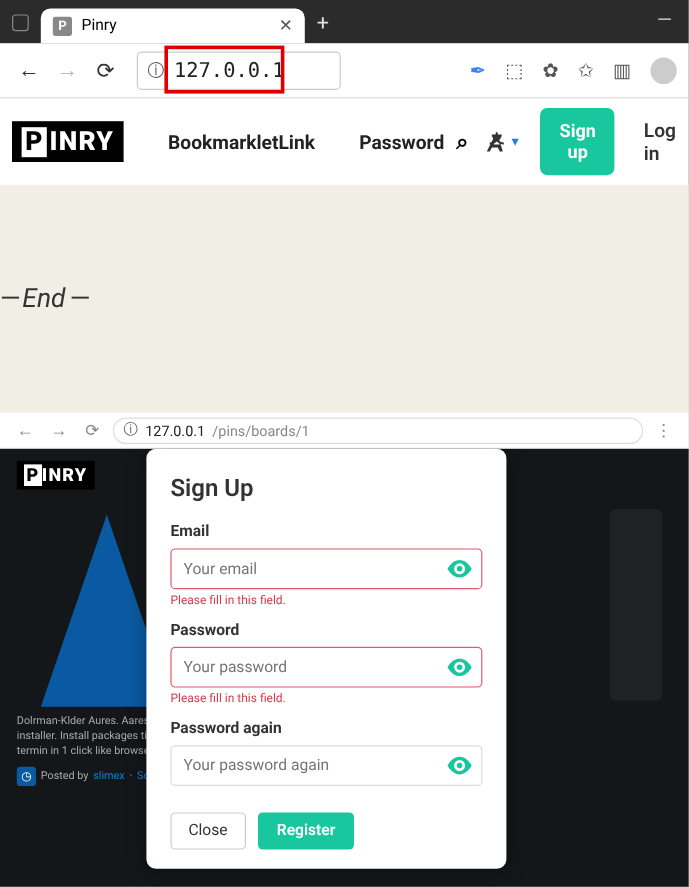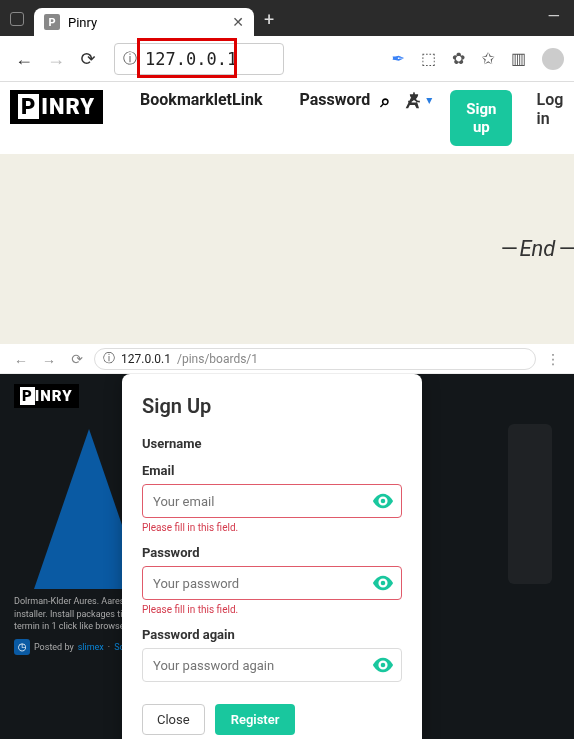--- a/index.html
+++ b/index.html
@@ -17,32 +17,32 @@
 .chrome-toolbar { height:46px; display:flex; align-items:center; gap:4px; padding:0 10px; border-bottom:1px solid #ddd; }
 .nav-btn { width:28px; height:28px; display:flex; align-items:center; justify-content:center; color:#333; font-size:18px; }
 .urlbar { flex:0 0 170px; height:32px; border:1px solid #ccc; border-radius:4px; display:flex; align-items:center; padding:0 8px; gap:8px; margin-left:8px; position:relative;}
 .urlbar .info { font-size:14px; color:#555; }
 .url-text { font-size:17px; color:#222; font-family: monospace; }
 .url-highlight { position:absolute; border:3px solid #d00; left:22px; top:-6px; width:100px; height:40px; pointer-events:none;}
 .toolbar-icons { margin-left:auto; display:flex; gap:16px; align-items:center; color:#555; font-size:16px;}
 .avatar-sm { width:22px; height:22px; border-radius:50%; background:#ccc; }
 
 
-.pinry-header { display:flex; align-items:flex-start; gap:10px; padding:8px 10px; }
+.pinry-header { display:flex; align-items:center; gap:10px; padding:8px 10px; }
 .pinry-logo { background:#000; color:#fff; font-weight:900; font-size:22px; padding:4px 8px; letter-spacing:1px; font-family: Arial Black, sans-serif;}
 .pinry-logo .p { background:#fff; color:#000; padding:0 3px; margin-right:2px;}
 .pinry-link { font-weight:700; font-size:16px; color:#222;margin-left:27px; }
 .pinry-icons { display:flex; gap:6px; align-items:center; margin-left:4px;}
 .lang { display:flex; align-items:center; gap:2px; }
 .lang svg { width:20px; height:20px; }
 .chev { color:#2a7de1; font-size:12px;}
 .signup-btn { background:#19c79e; color:#fff; border:none; border-radius:6px; padding:10px 16px; font-weight:700; font-size:15px; margin-left:8px;}
 .login-link { font-weight:600; font-size:16px; color:#333; margin-left:14px; margin-right:1px;}
 
-.end-section { background:#f1efe5; height:190px; display:flex; align-items:center; justify-content:flex-end; }
+.end-section { background:#f1efe5; height:190px; display:flex; align-items:center; justify-content:flex-start; }
 .end-text { font-family: Georgia, serif; font-style: italic; font-size:22px; color:#333; }
 .end-text .dash { font-style: normal; letter-spacing:-2px;}
 
 
 .lower { position:relative; margin-top:0; }
 .lower .mini-toolbar { height:30px; display:flex; align-items:center; gap:6px; padding:0 10px; border-bottom:1px solid #eee; background:#fff; }
 .lower .mini-toolbar .nb { font-size:14px; color:#888; width:22px; text-align:center;}
 .lower .url-mini { flex:1; border:1px solid #ddd; border-radius:12px; height:22px; display:flex; align-items:center; padding:0 8px; font-size:12px; color:#555; gap:6px;}
 .dark-page { background:#13171a; position:relative; height:420px; padding:10px 14px; overflow:hidden;}
 .dark-header { background:#000; color:#fff; display:inline-block; padding:3px 6px; font-weight:900; font-size:15px; letter-spacing:1px;}
@@ -153,21 +153,20 @@
         <a>Sou…</a>
       </div>
     </div>
 
     <div class="right-blur"></div>
 
     
     <div class="modal">
       <h2>Sign Up</h2>
 
-      <label class="field-label">Username</label>
 
       <label class="field-label">Email</label>
       <div class="field-wrap err">
         <input class="field-input" placeholder="Your email" style="">
         <span class="eye"><svg viewBox="0 0 24 16">
               <path d="M12 0C5 0 1 8 1 8s4 8 11 8 11-8 11-8S19 0 12 0zm0 13a5 5 0 110-10 5 5 0 010 10z" fill="#19c79e"></path>
               <circle cx="12" cy="8" r="2.5" fill="#19c79e"></circle>
             </svg></span>
       </div>
       <div class="err-text">Please fill in this field.</div>

